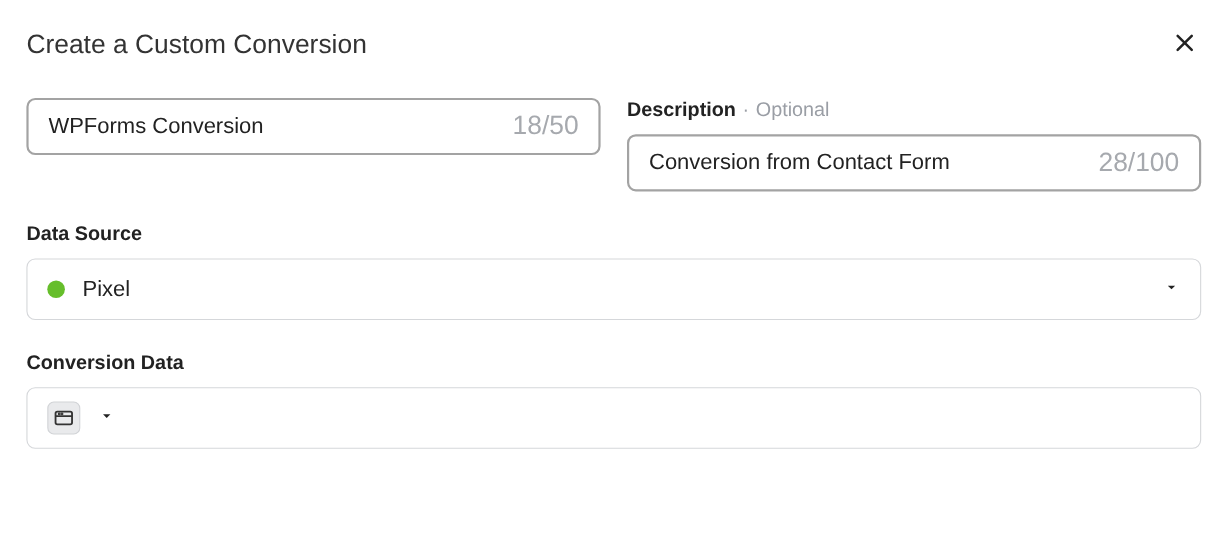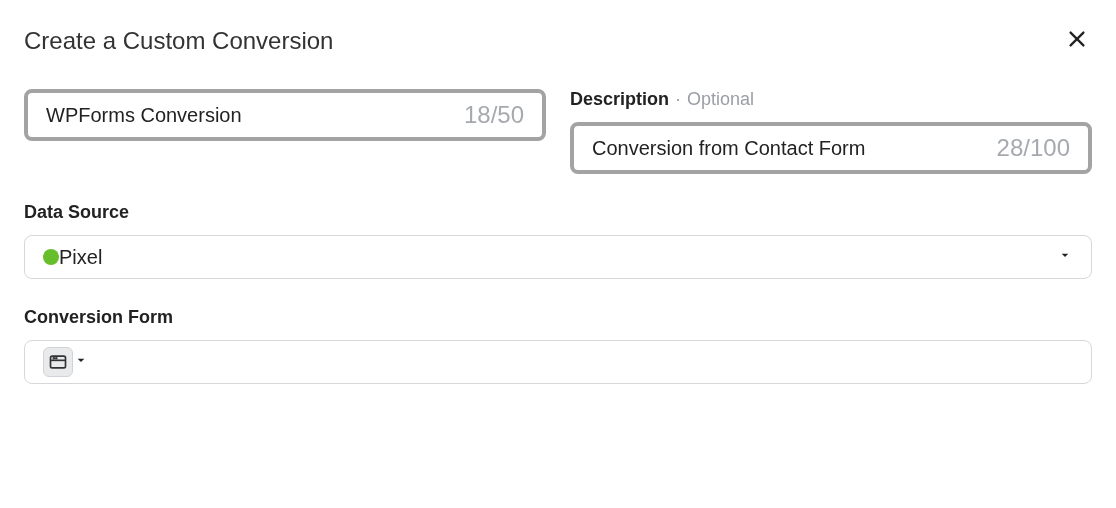--- a/index.html
+++ b/index.html
@@ -49,21 +49,21 @@
     .label .optional {
       font-weight: 400;
       color: #9a9ea5;
     }
     .label .dot-sep {
       font-weight: 400;
       color: #9a9ea5;
     }
     .input-wrap {
       position: relative;
-      border: 4px solid #a3a3a3;
+      border: 2px solid #a3a3a3;
       border-radius: 8px;
       height: 52px;
       display: flex;
       align-items: center;
       padding: 0 18px;
     }
     .text-input {
       font-size: 20px;
       color: #222;
       flex: 1;
@@ -74,25 +74,26 @@
     }
     .char-count {
       font-size: 24px;
       color: #a6a9ae;
       margin-left: 12px;
     }
     .section { margin-bottom: 28px; }
     .select-wrap {
       border: 1px solid #d5d7da;
       border-radius: 8px;
-      height: 44px;
+      height: 56px;
       display: flex;
       align-items: center;
       padding: 0 18px;
       cursor: pointer;
+      gap: 16px;
     }
     .status-dot {
       width: 16px;
       height: 16px;
       border-radius: 50%;
       flex-shrink: 0;
     }
     .select-text {
       font-size: 20px;
       color: #222;
@@ -160,21 +161,21 @@
     <span class="caret">
       <svg viewBox="0 0 24 24" fill="#222">
           <path d="M7 10l5 5 5-5z"></path>
         </svg>
     </span>
   </div>
 </div>
 
 <div class="section">
   <div class="label">
-    <span>Conversion Form</span>
+    <span>Conversion Data</span>
   </div>
   <div class="select-wrap">
     <span class="browser-icon-box">
       <svg viewBox="0 0 24 24" fill="none" stroke="#333" stroke-width="2">
         <rect x="3" y="5" width="18" height="14" rx="2"></rect>
         <line x1="3" y1="10" x2="21" y2="10"></line>
         <circle cx="7" cy="7.5" r="0.6" fill="#333"></circle>
         <circle cx="10" cy="7.5" r="0.6" fill="#333"></circle>
       </svg>
     </span>

